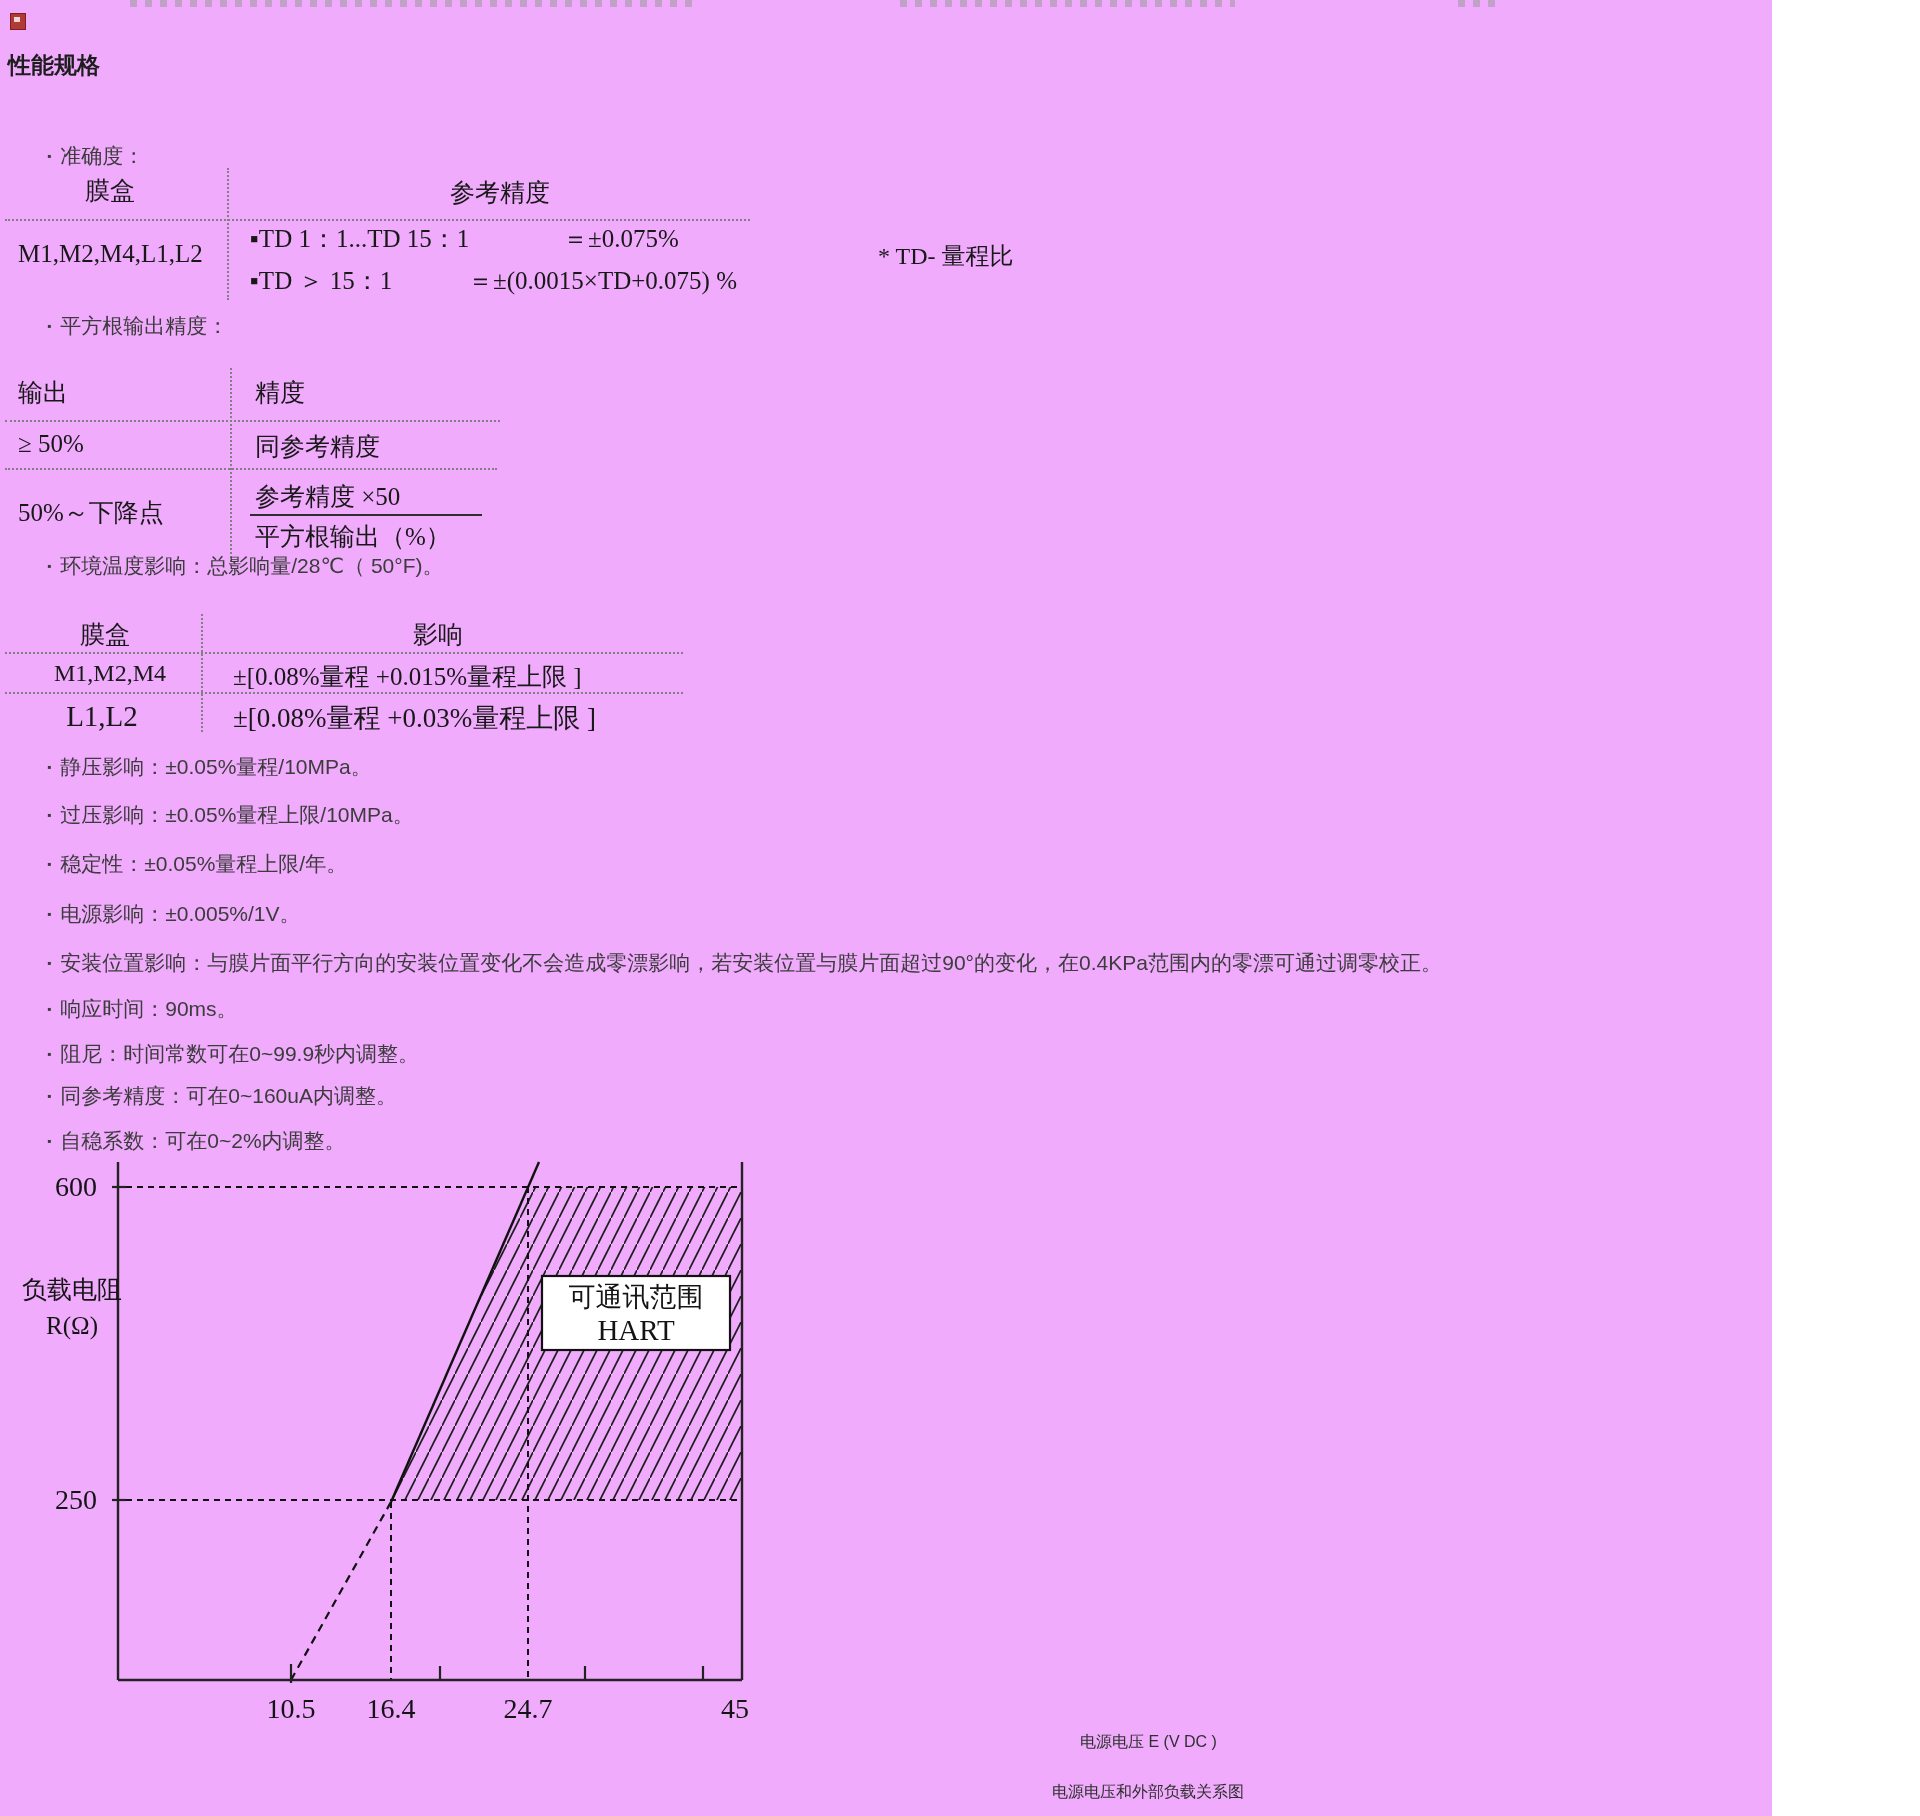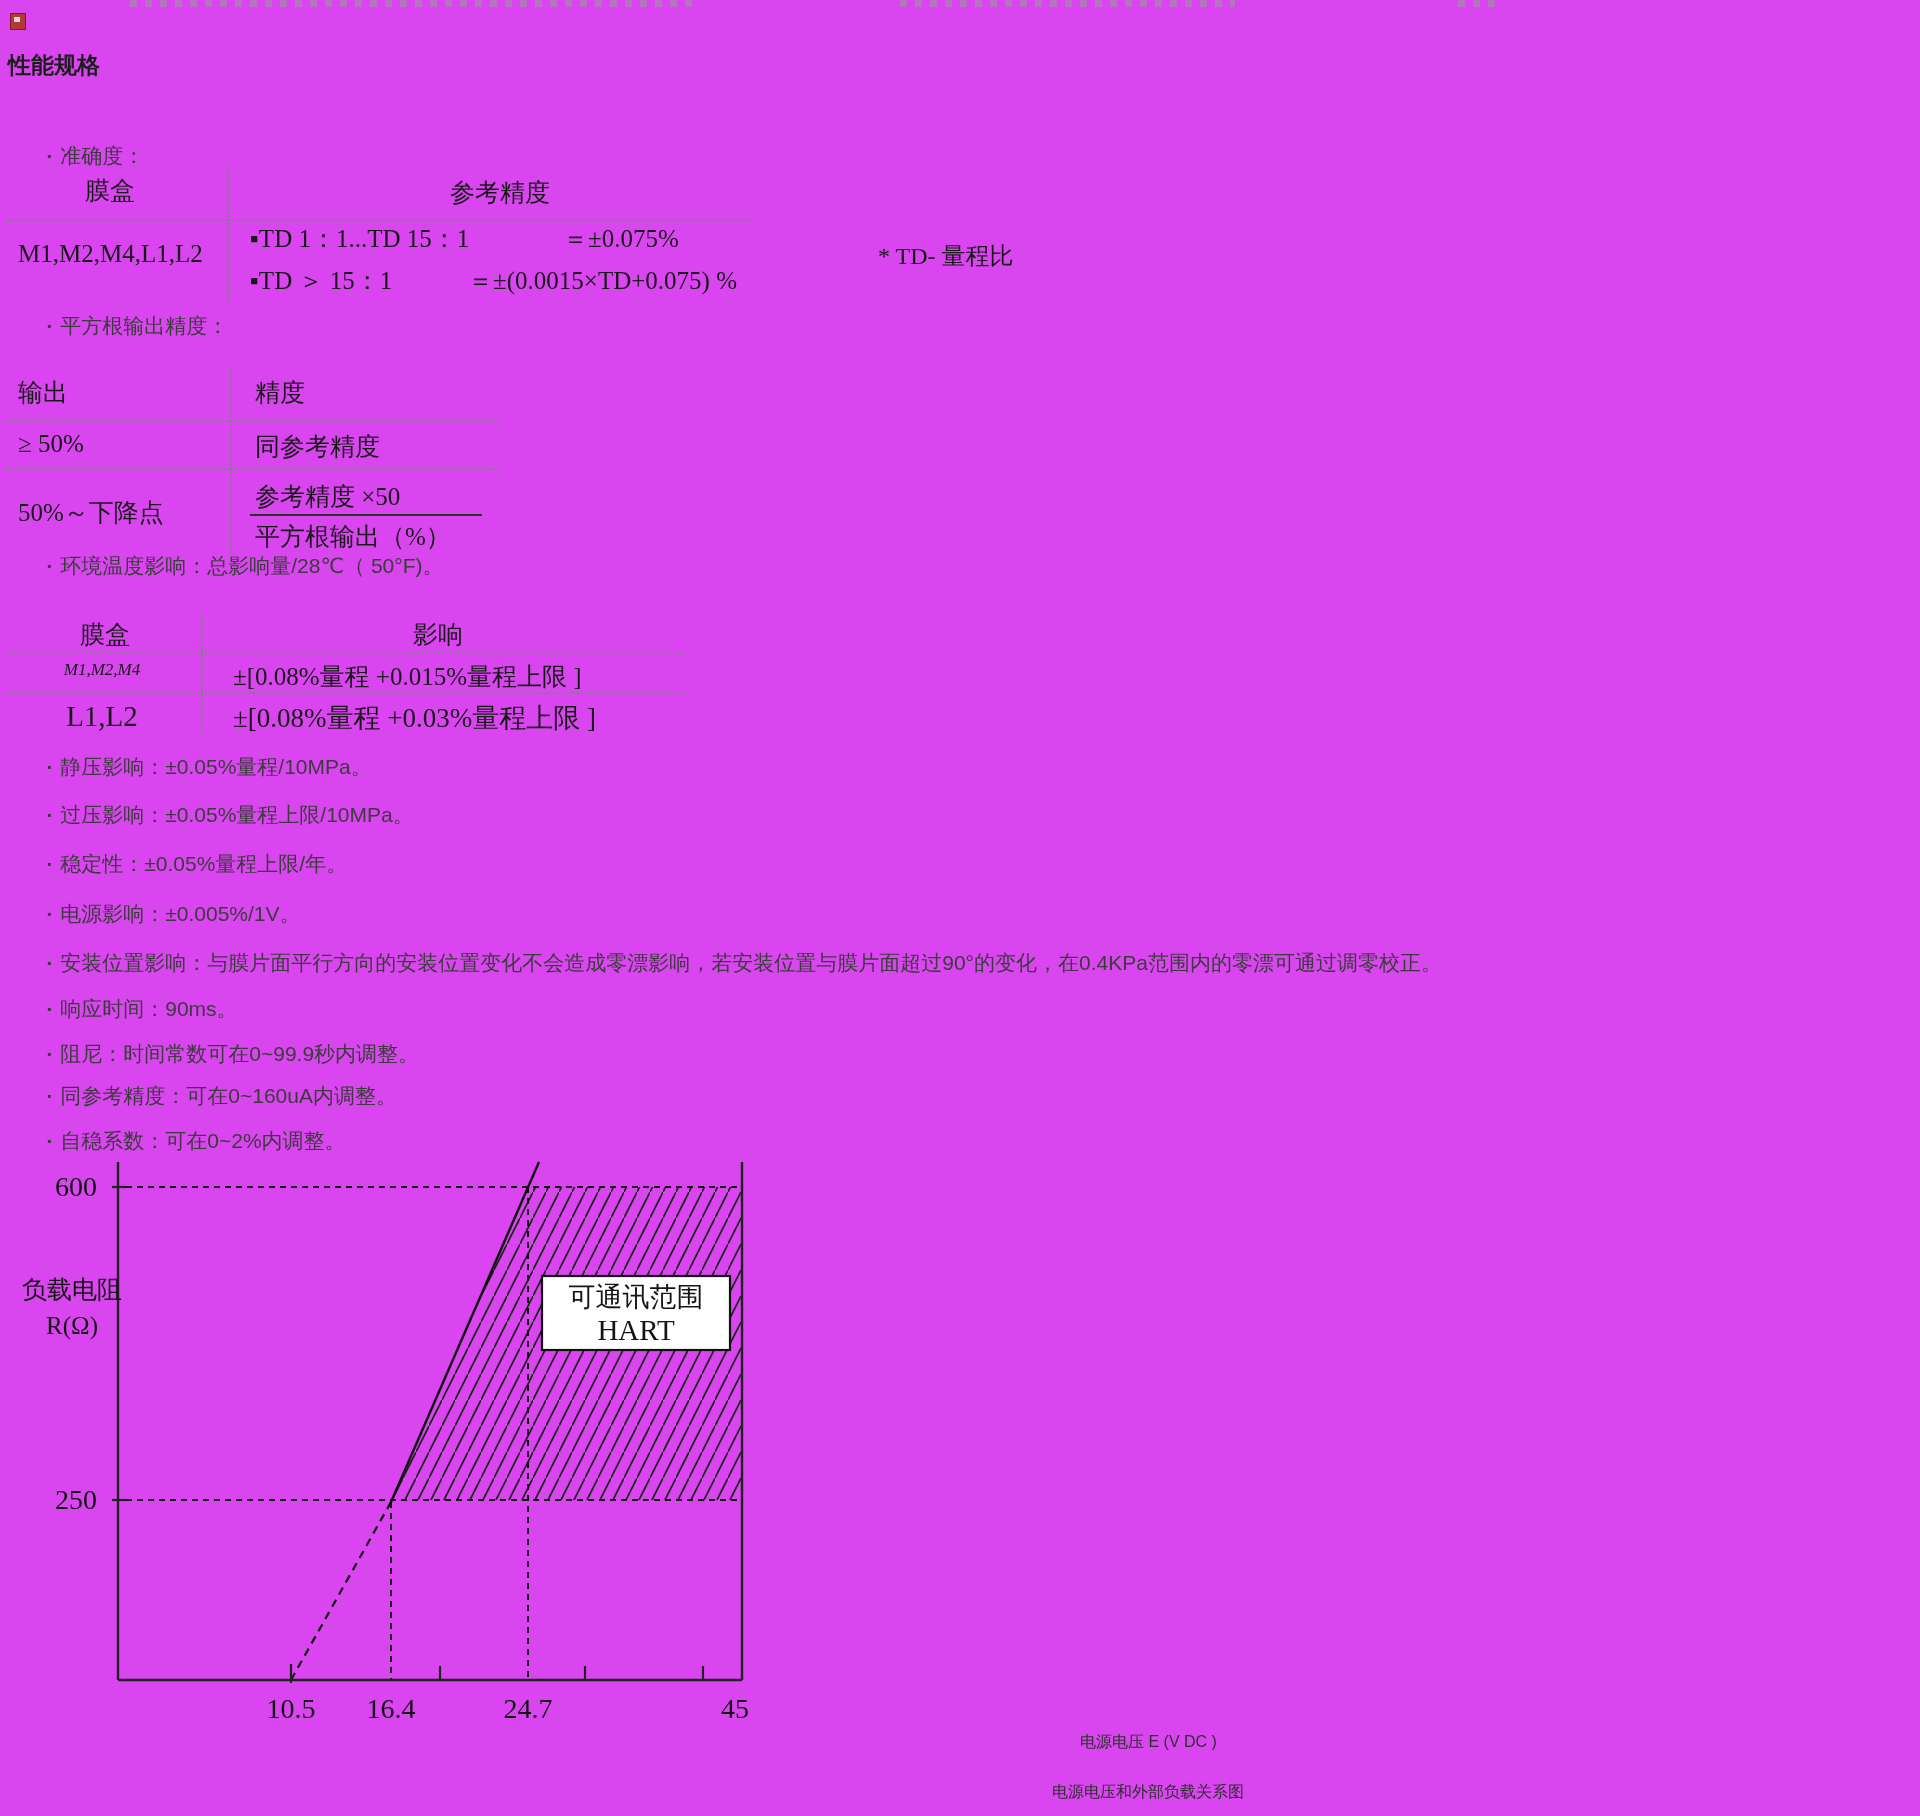--- a/index.html
+++ b/index.html
@@ -1,16 +1,16 @@
 <!DOCTYPE html>
 <html><head>
 <meta charset="utf-8">
 <style>
   html,body{margin:0;padding:0;background:#ffffff;}
-  #page{position:relative;width:1920px;height:1816px;background:#d946ef;overflow:hidden;
+  #page{position:relative;width:1772px;height:1816px;background:#f0abfc;overflow:hidden;
         font-family:"Liberation Sans","DejaVu Sans",sans-serif;color:#3a3a3a;}
   .abs{position:absolute;}
   
   .frag{position:absolute;top:0;height:7px;opacity:.55;
         background:repeating-linear-gradient(90deg,#9a9a9a 0 7px,transparent 7px 15px);}
   
   .redicon{position:absolute;left:10px;top:13px;width:16px;height:17px;
            background:#b23a36;border:1px solid #7c201d;box-sizing:border-box;}
   .redicon::after{content:"";position:absolute;left:3px;top:3px;width:6px;height:5px;background:#e9d8d5;}
   h1.heading{position:absolute;left:8px;top:50px;margin:0;font-size:23px;font-weight:bold;color:#1d1d1d;}
@@ -64,21 +64,21 @@
   <div class="abs ts" style="left:255px;top:480px;font-size:25px;">参考精度 ×50</div>
   <div class="fracbar" style="left:250px;top:514px;width:232px;"></div>
   <div class="abs ts" style="left:255px;top:520px;font-size:25px;">平方根输出（%）</div>
 
   <div class="bullet" style="top:552px;">环境温度影响：总影响量/28℃（ 50°F)。</div>
 
   <div class="abs ts ctr" style="left:40px;top:618px;width:130px;font-size:25px;">膜盒</div>
   <div class="abs ts ctr" style="left:378px;top:618px;width:120px;font-size:25px;">影响</div>
   <div class="dot-v" style="left:201px;top:614px;height:118px;"></div>
   <div class="dot-h" style="left:5px;top:652px;width:678px;"></div>
-  <div class="abs ts ctr" style="left:28px;top:660px;width:148px;font-size:17px;font-style:italic;">M1,M2,M4</div>
+  <div class="abs ts ctr" style="left:36px;top:660px;width:148px;font-size:24px;">M1,M2,M4</div>
   <div class="abs ts" style="left:233px;top:660px;font-size:25px;">±[0.08%量程 +0.015%量程上限 ]</div>
   <div class="dot-h" style="left:5px;top:692px;width:678px;"></div>
   <div class="abs ts ctr" style="left:28px;top:700px;width:148px;font-size:29px;">L1,L2</div>
   <div class="abs ts" style="left:233px;top:700px;font-size:27px;">±[0.08%量程 +0.03%量程上限 ]</div>
 
   <div class="bullet" style="top:753px;">静压影响：±0.05%量程/10MPa。</div>
   <div class="bullet" style="top:801px;">过压影响：±0.05%量程上限/10MPa。</div>
   <div class="bullet" style="top:850px;">稳定性：±0.05%量程上限/年。</div>
   <div class="bullet" style="top:900px;">电源影响：±0.005%/1V。</div>
   <div class="bullet" style="top:949px;">安装位置影响：与膜片面平行方向的安装位置变化不会造成零漂影响，若安装位置与膜片面超过90°的变化，在0.4KPa范围内的零漂可通过调零校正。</div>

